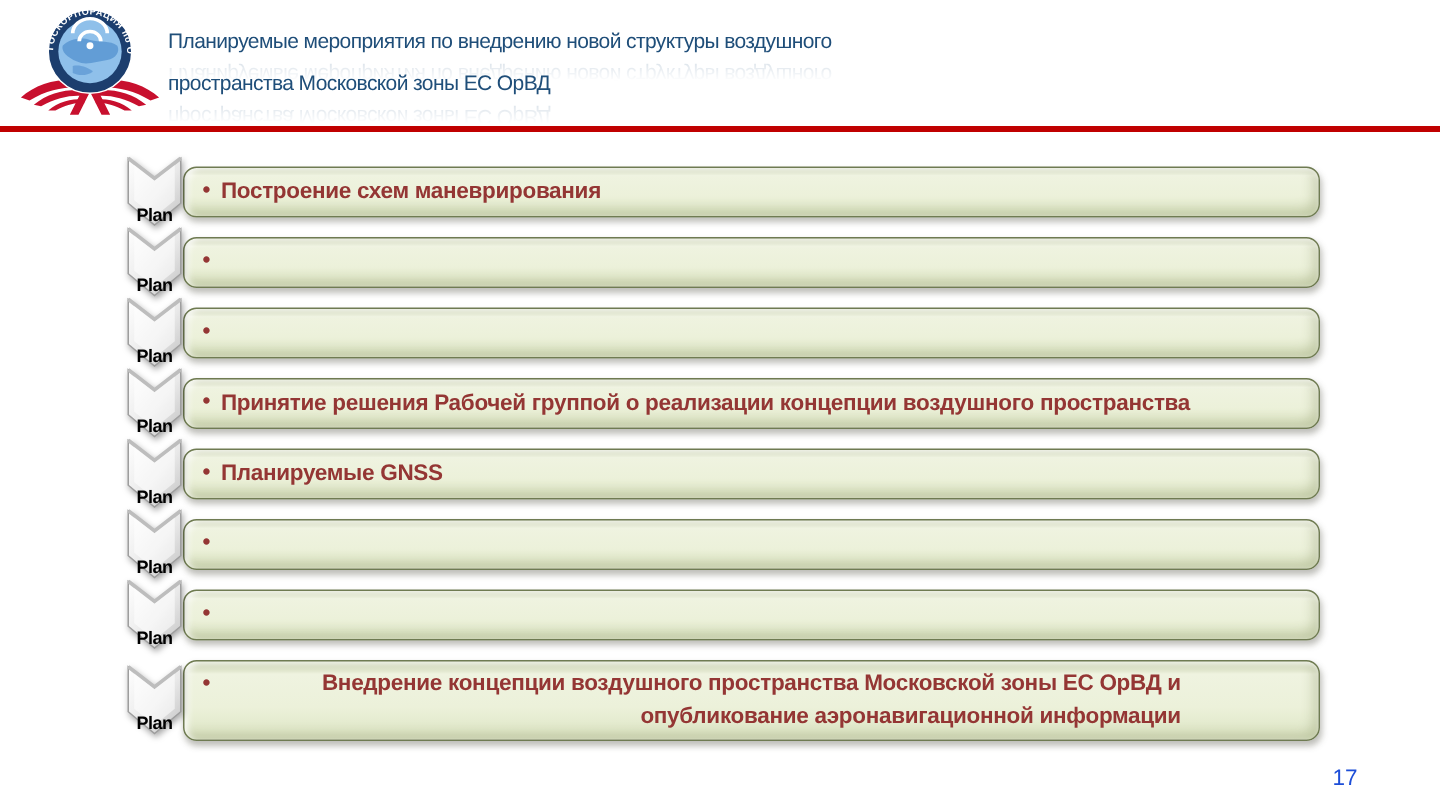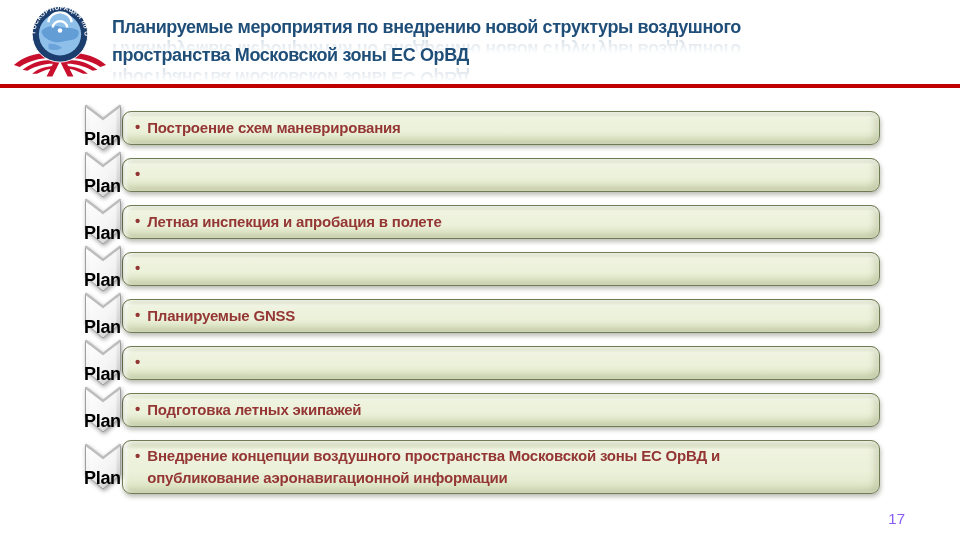--- a/index.html
+++ b/index.html
@@ -8,42 +8,42 @@
     background:#ffffff;
     font-family:"Liberation Sans", sans-serif;
     overflow:hidden;position:relative;
   }
   .slide{position:absolute;inset:0;}
 
   
   .logo{position:absolute;left:12px;top:5px;width:96px;height:74px;}
   .title-wrap{
     position:absolute;left:112px;top:13px;width:780px;
-    color:#1F4E79;font-weight:bold;font-size:18px;letter-spacing:-0.4px;
+    color:#1F4E79;font-weight:normal;font-size:14px;letter-spacing:-0.4px;
   }
   .tline{position:relative;height:28px;line-height:28px;white-space:nowrap;}
   .tline .refl{
     position:absolute;left:0;top:23px;width:100%;
     transform:scaleY(-1);
     color:rgba(31,78,121,0.28);
     -webkit-mask-image:linear-gradient(to bottom, transparent 35%, rgba(0,0,0,.8) 100%);
     mask-image:linear-gradient(to bottom, transparent 35%, rgba(0,0,0,.8) 100%);
     pointer-events:none;
   }
   .red-rule{
     position:absolute;left:0;top:84px;width:960px;height:4px;
     background:#C00000;
   }
 
   
   .list{position:absolute;left:84px;top:111px;width:796px;}
   .row{position:relative;margin-bottom:13px;min-height:34px;}
   .chev-label{
     position:absolute;left:0;bottom:2px;width:38px;
-    font-size:18px;font-weight:bold;color:#000;
+    text-align:center;font-size:12px;font-weight:bold;color:#000;
     letter-spacing:-0.3px;
   }
   .chev-wrap{position:absolute;left:0;top:50%;transform:translateY(-50%);width:38px;height:48px;}
   .chev-wrap svg{position:absolute;inset:0;width:38px;height:48px;filter:drop-shadow(1px 2px 2px rgba(0,0,0,.35));}
   .box{
     margin-left:38px;min-height:34px;box-sizing:border-box;
     border:1px solid #6F7B52;border-radius:9px;
     background:linear-gradient(180deg,#b9c298 0%,#eff3e0 16%,#ecf1da 58%,#dde5c4 100%);
     box-shadow:
       inset 2px 2px 5px rgba(255,255,255,.95),
@@ -53,26 +53,26 @@
     padding:4px 12px;
   }
   .bullet{
     color:#943634;font-weight:bold;font-size:15px;margin-right:7px;
     align-self:flex-start;line-height:22px;
   }
   .item-text{
     color:#943634;font-weight:bold;font-size:15px;line-height:22px;
     letter-spacing:-0.2px;
   }
-  .row:last-child .item-text{max-width:640px;}
+  .row:last-child .item-text{max-width:640px;text-align:right;}
 
   
   .page-number{
     position:absolute;right:55px;bottom:13px;
-    color:#8b5cf6;font-size:15px;margin-top:32px;
+    color:#1d4ed8;font-size:15px;margin-top:32px;
   }
 </style>
 </head>
 <body>
 
 <div class="slide">
 
   <svg class="logo" viewBox="0 0 100 76">
     <g>
       <path d="M46,50 C29,48 13,52 2,62 L8,64 C21,56 34,54 46,55 Z" fill="#C8102E"></path>
@@ -166,42 +166,42 @@
           </linearGradient>
         </defs>
         <path d="M1.5,1.5 L19,15 L36.5,1.5 L36.5,31.5 L19,46 L1.5,31.5 Z" fill="url(#chevg)" stroke="#9e9e9e" stroke-width="1"></path>
         <path d="M1.5,1.5 L19,15 L36.5,1.5" fill="none" stroke="#bdbdbd" stroke-width="2.5"></path>
         <path d="M5.5,6 L19,16.5 L32.5,6 L32.5,29.5 L19,40.5 L5.5,29.5 Z" fill="rgba(255,255,255,0.55)"></path>
       </svg>
       <span class="chev-label">Plan</span>
     </div>
     <div class="box">
       <span class="bullet">•</span>
-      <span class="item-text">Летная инспекция и апробация в полете</span>
-    </div>
-  </div>
-
-  <div class="row">
-    <div class="chev-wrap">
-      <svg viewBox="0 0 38 48">
-        <defs>
-          <linearGradient id="chevg" x1="0" y1="0" x2="1" y2="1">
-            <stop offset="0" stop-color="#ffffff"></stop>
-            <stop offset="0.55" stop-color="#e9e9e9"></stop>
-            <stop offset="1" stop-color="#c2c2c2"></stop>
-          </linearGradient>
-        </defs>
-        <path d="M1.5,1.5 L19,15 L36.5,1.5 L36.5,31.5 L19,46 L1.5,31.5 Z" fill="url(#chevg)" stroke="#9e9e9e" stroke-width="1"></path>
-        <path d="M1.5,1.5 L19,15 L36.5,1.5" fill="none" stroke="#bdbdbd" stroke-width="2.5"></path>
-        <path d="M5.5,6 L19,16.5 L32.5,6 L32.5,29.5 L19,40.5 L5.5,29.5 Z" fill="rgba(255,255,255,0.55)"></path>
-      </svg>
-      <span class="chev-label">Plan</span>
-    </div>
-    <div class="box">
-      <span class="bullet">•</span>
+    </div>
+  </div>
+
+  <div class="row">
+    <div class="chev-wrap">
+      <svg viewBox="0 0 38 48">
+        <defs>
+          <linearGradient id="chevg" x1="0" y1="0" x2="1" y2="1">
+            <stop offset="0" stop-color="#ffffff"></stop>
+            <stop offset="0.55" stop-color="#e9e9e9"></stop>
+            <stop offset="1" stop-color="#c2c2c2"></stop>
+          </linearGradient>
+        </defs>
+        <path d="M1.5,1.5 L19,15 L36.5,1.5 L36.5,31.5 L19,46 L1.5,31.5 Z" fill="url(#chevg)" stroke="#9e9e9e" stroke-width="1"></path>
+        <path d="M1.5,1.5 L19,15 L36.5,1.5" fill="none" stroke="#bdbdbd" stroke-width="2.5"></path>
+        <path d="M5.5,6 L19,16.5 L32.5,6 L32.5,29.5 L19,40.5 L5.5,29.5 Z" fill="rgba(255,255,255,0.55)"></path>
+      </svg>
+      <span class="chev-label">Plan</span>
+    </div>
+    <div class="box">
+      <span class="bullet">•</span>
+      <span class="item-text">Принятие решения Рабочей группой о реализации концепции воздушного пространства</span>
     </div>
   </div>
 
   <div class="row">
     <div class="chev-wrap">
       <svg viewBox="0 0 38 48">
         <defs>
           <linearGradient id="chevg" x1="0" y1="0" x2="1" y2="1">
             <stop offset="0" stop-color="#ffffff"></stop>
             <stop offset="0.55" stop-color="#e9e9e9"></stop>
@@ -252,21 +252,20 @@
           </linearGradient>
         </defs>
         <path d="M1.5,1.5 L19,15 L36.5,1.5 L36.5,31.5 L19,46 L1.5,31.5 Z" fill="url(#chevg)" stroke="#9e9e9e" stroke-width="1"></path>
         <path d="M1.5,1.5 L19,15 L36.5,1.5" fill="none" stroke="#bdbdbd" stroke-width="2.5"></path>
         <path d="M5.5,6 L19,16.5 L32.5,6 L32.5,29.5 L19,40.5 L5.5,29.5 Z" fill="rgba(255,255,255,0.55)"></path>
       </svg>
       <span class="chev-label">Plan</span>
     </div>
     <div class="box">
       <span class="bullet">•</span>
-      <span class="item-text">Подготовка летных экипажей</span>
     </div>
   </div>
 
   <div class="row">
     <div class="chev-wrap">
       <svg viewBox="0 0 38 48">
         <defs>
           <linearGradient id="chevg" x1="0" y1="0" x2="1" y2="1">
             <stop offset="0" stop-color="#ffffff"></stop>
             <stop offset="0.55" stop-color="#e9e9e9"></stop>

